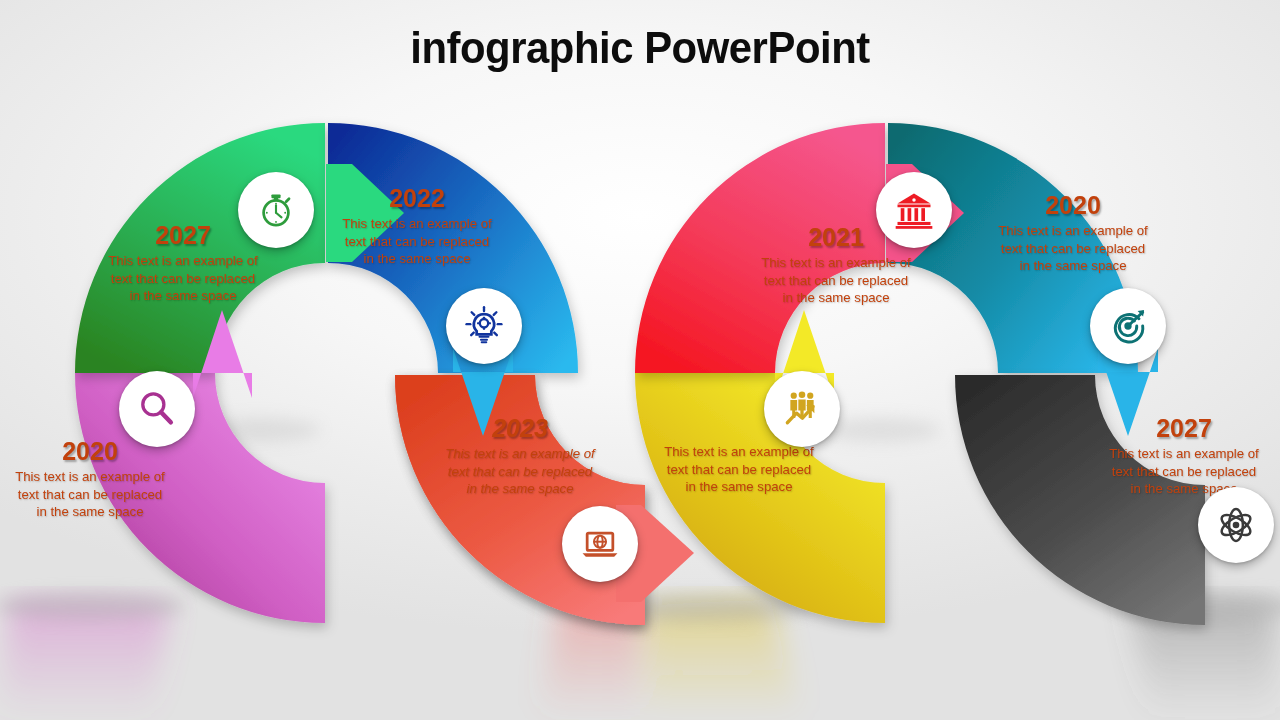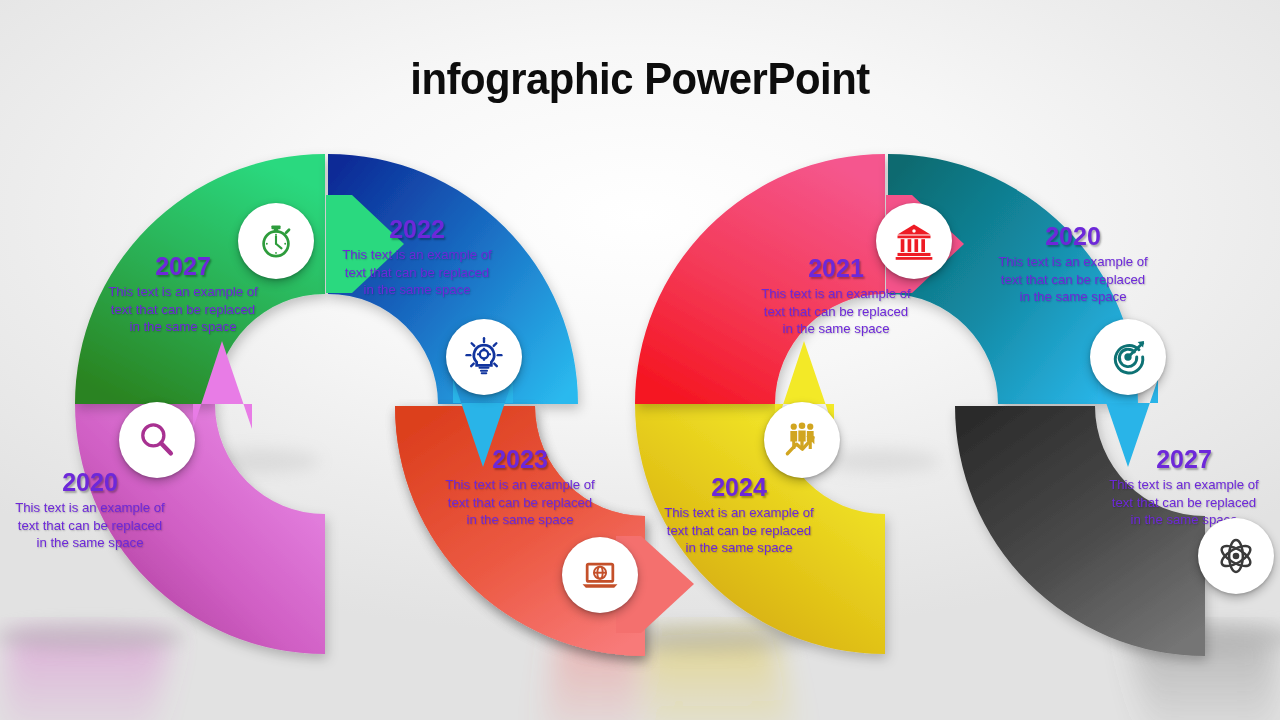--- a/index.html
+++ b/index.html
@@ -3,21 +3,21 @@
 <meta charset="utf-8">
 <style>
   * { margin:0; padding:0; box-sizing:border-box; }
   html,body { width:1280px; height:720px; overflow:hidden; }
   body{
     font-family:"Liberation Sans", sans-serif;
     background:
       radial-gradient(ellipse 900px 420px at 50% 30%, #ffffff 0%, #f7f7f7 40%, #ececec 70%, #e2e2e2 100%);
     position:relative;
   }
-  #stage{ position:absolute; inset:0;margin-top:31px; }
+  #stage{ position:absolute; inset:0; }
 
   
   #title{
     position:absolute; top:22px; left:0; width:100%;
     text-align:center;
     font-size:45px;
     font-weight:bold;
     letter-spacing:-0.5px;
     color:#0d0d0d;
     font-family:"Liberation Sans", sans-serif;
@@ -25,21 +25,21 @@
   }
 
   
   #wave{ position:absolute; top:0; left:0; width:1280px; height:720px; }
 
   
   .seg-text{
     position:absolute;
     width:210px;
     text-align:center;
-    color:#6d28d9;
+    color:#c2410c;
     pointer-events:none;
   }
   .seg-year{
     font-size:25px;
     font-weight:bold;
     line-height:1.05;
     letter-spacing:0px;
     text-shadow:1.5px 2px 2px rgba(0,0,0,.30);
     margin-bottom:4px;
   }
@@ -266,31 +266,30 @@
 
   <div class="seg-text" style="left:312px; top:185px;">
     <div class="seg-year">2022</div>
     <div class="seg-body">
       <div>This text  is an example of</div>
       <div>text that can be replaced</div>
       <div>in the same space</div>
     </div>
   </div>
 
-  <div class="seg-text" style="left:415px; top:415px;">
+  <div class="seg-text" style="left:415px; top:415px;font-style:italic;">
     <div class="seg-year">2023</div>
     <div class="seg-body">
       <div>This text  is an example of</div>
       <div>text that can be replaced</div>
       <div>in the same space</div>
     </div>
   </div>
 
   <div class="seg-text" style="left:634px; top:443px;">
-    <div class="seg-year">2024</div>
     <div class="seg-body">
       <div>This text  is an example of</div>
       <div>text that can be replaced</div>
       <div>in the same space</div>
     </div>
   </div>
 
   <div class="seg-text" style="left:731px; top:224px;">
     <div class="seg-year">2021</div>
     <div class="seg-body">

